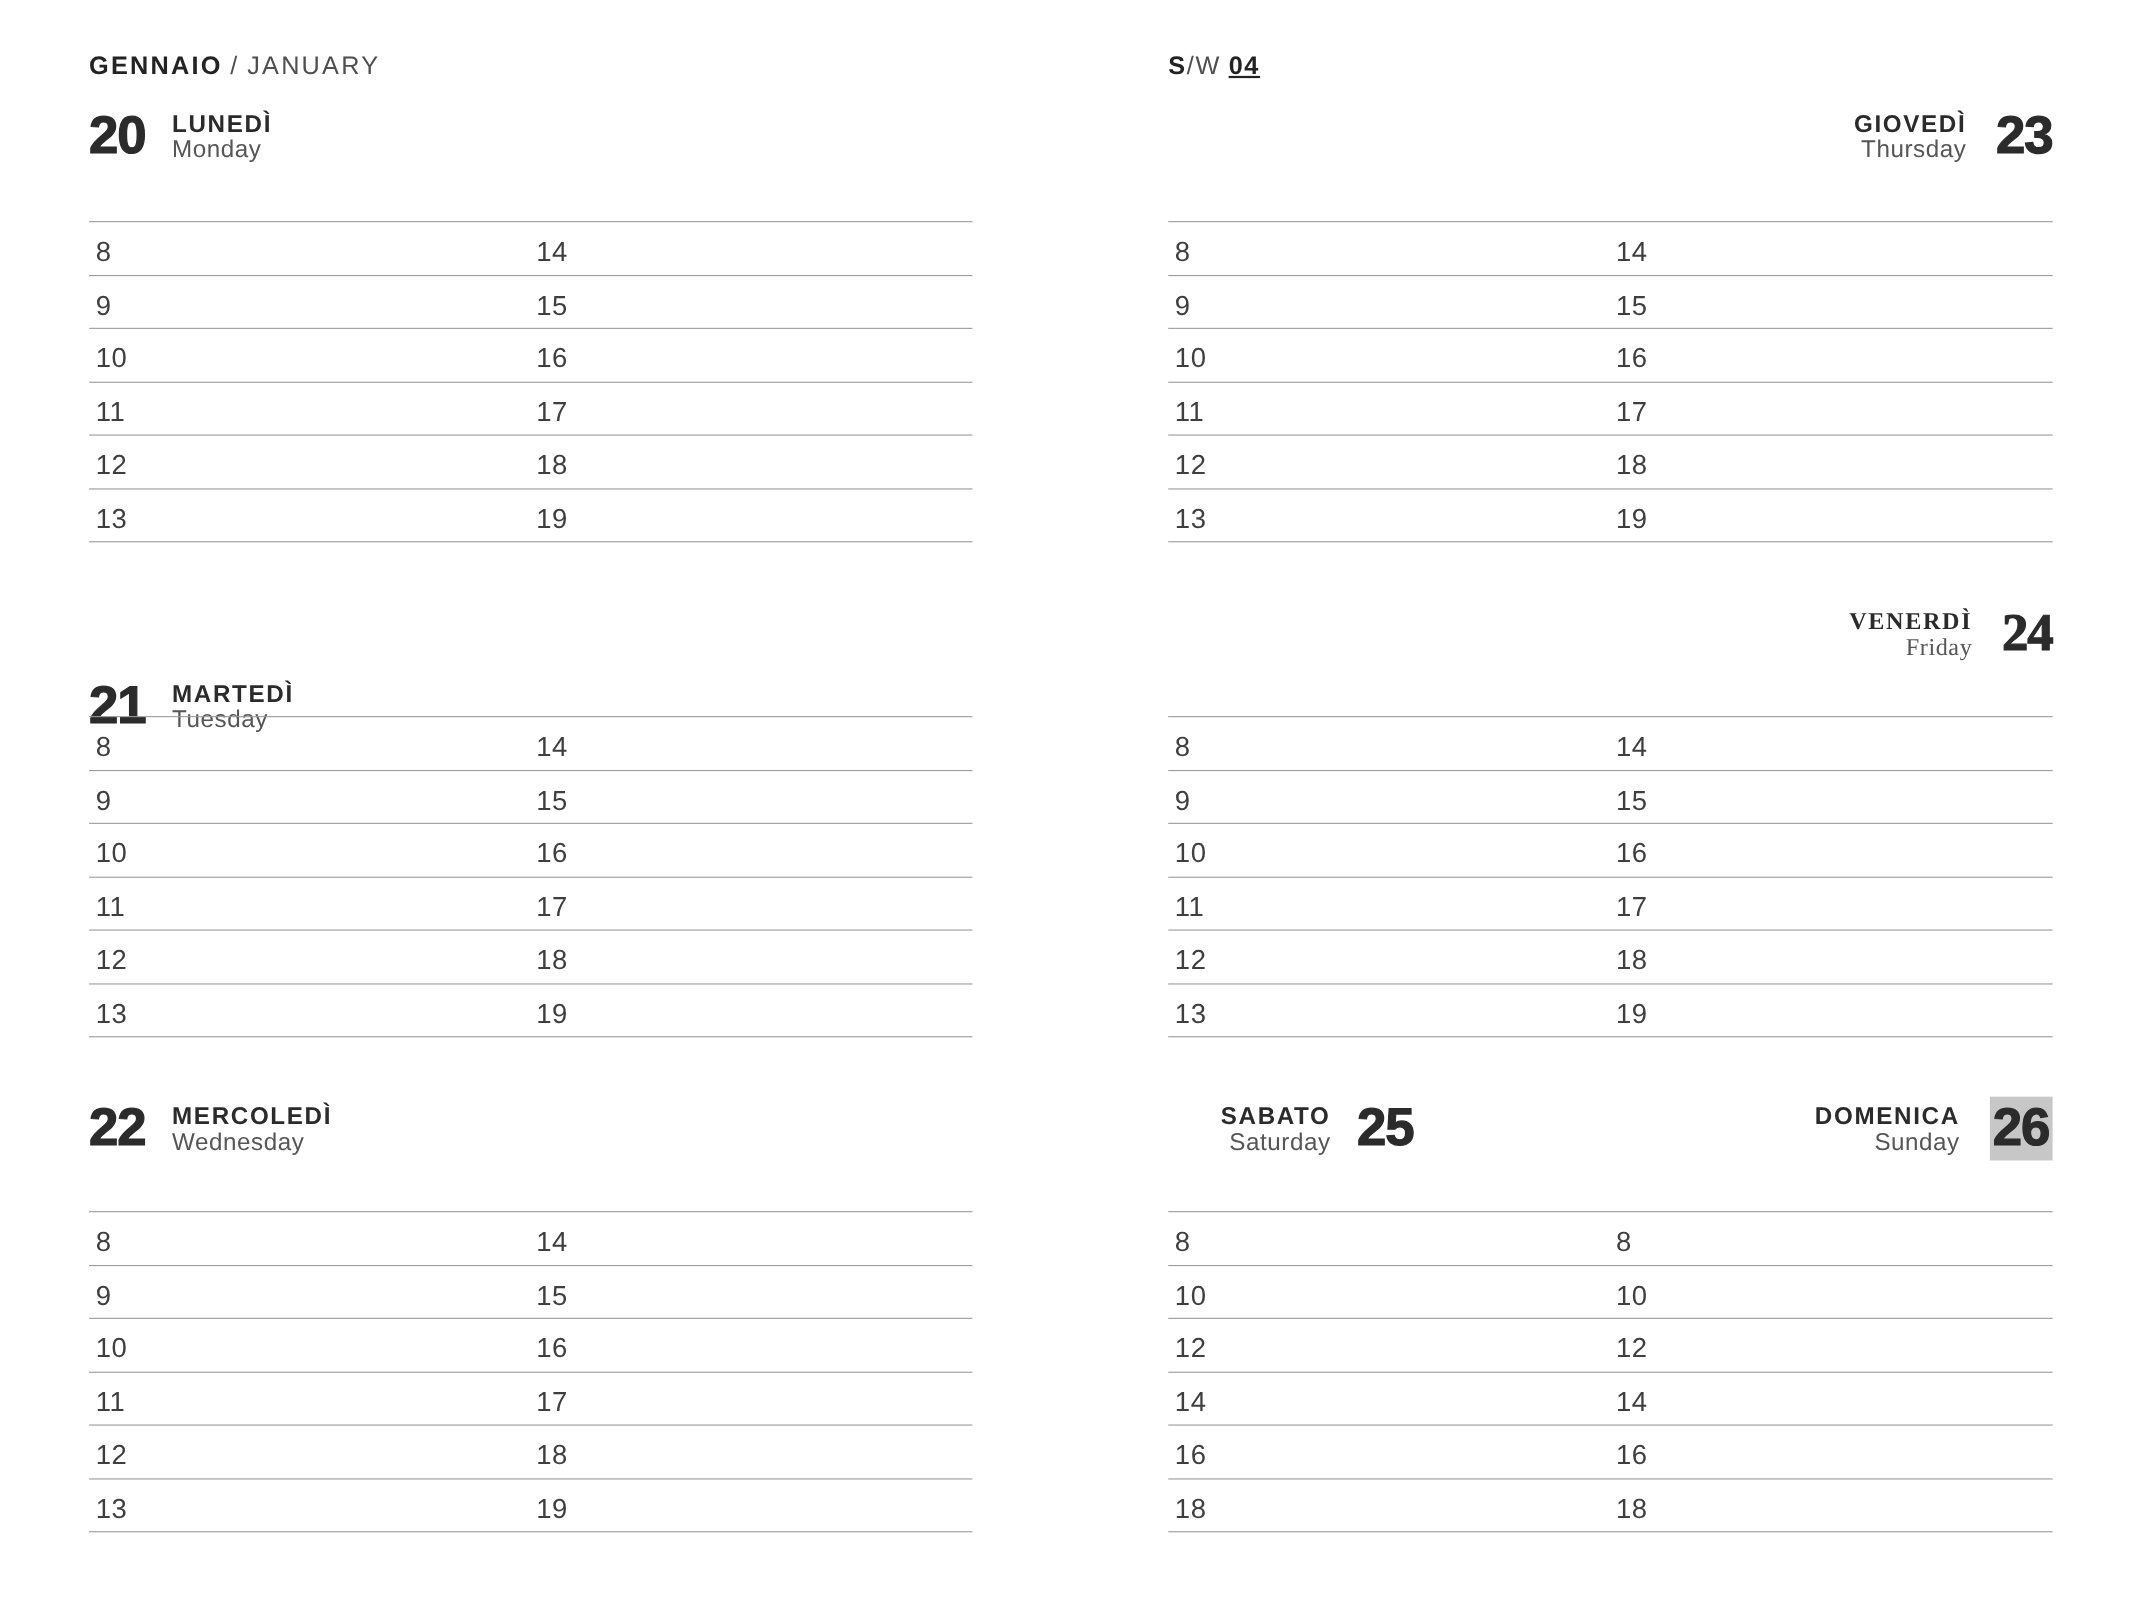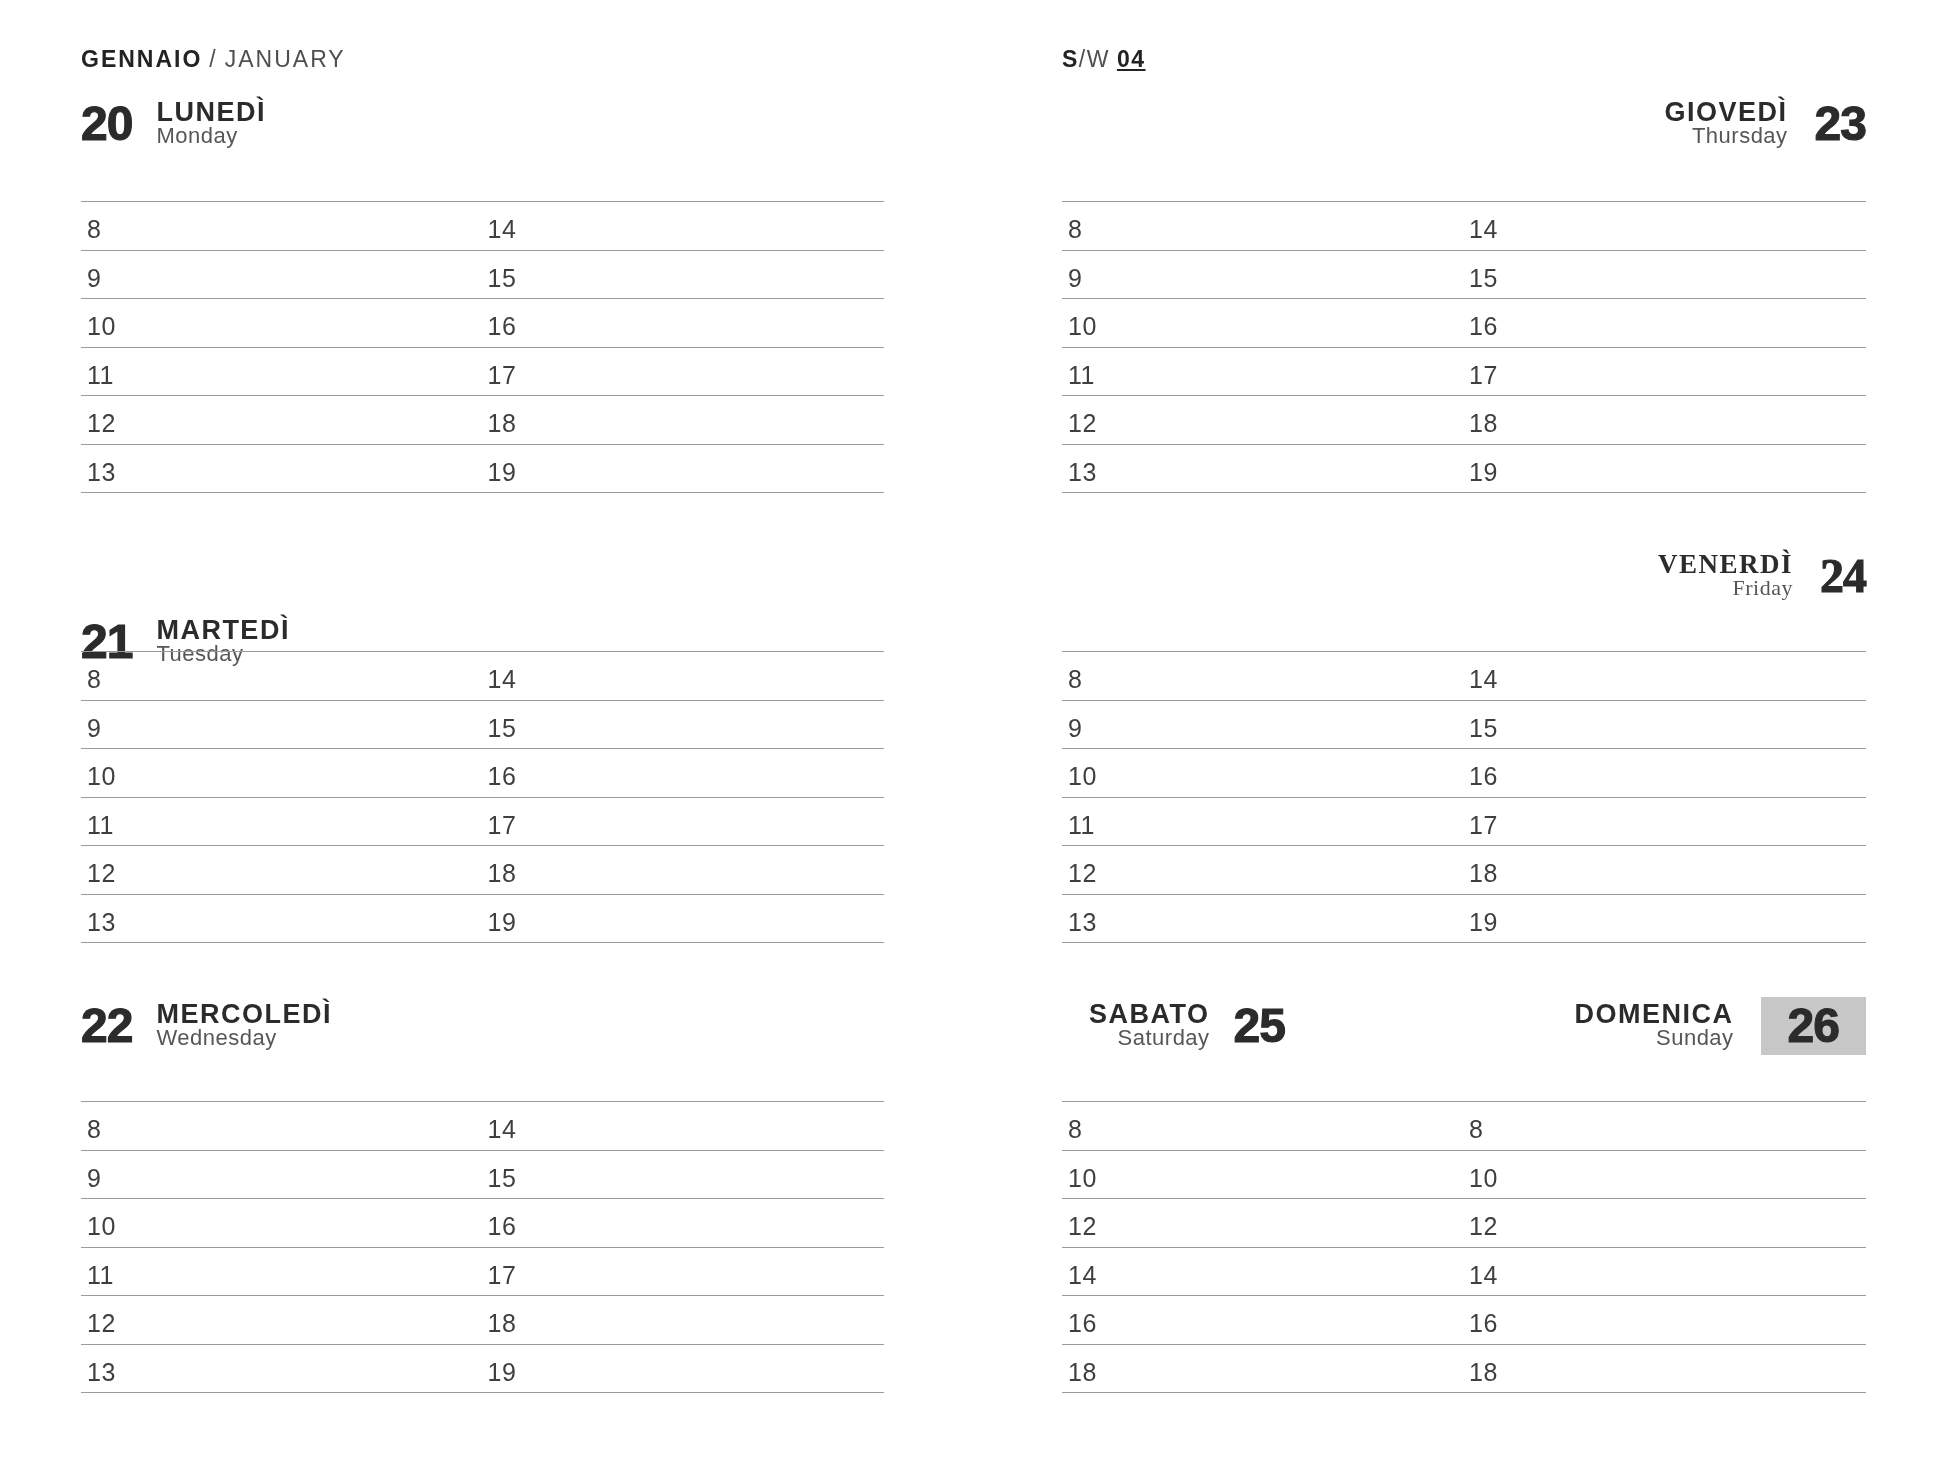--- a/index.html
+++ b/index.html
@@ -33,24 +33,24 @@
   .day-head{
     position:absolute;display:flex;align-items:center;gap:24px;height:58px;
   }
   .day-head.align-right{justify-content:flex-end;}
   .day-head.align-right .day-names{text-align:right;}
   .day-number{
     font-size:48px;font-weight:bold;line-height:48px;color:var(--text-dark);
     letter-spacing:-1px;-webkit-text-stroke:1.1px var(--text-dark);white-space:nowrap;
   }
   .day-number.highlighted{
-    background:var(--highlight);padding:5px 27px;
+    background:var(--highlight);padding:5px 3px;
   }
   .day-names{display:flex;flex-direction:column;line-height:23px;}
-  .day-name-it{font-weight:bold;font-size:27px;letter-spacing:1.5px;color:var(--text-dark);white-space:nowrap;}
+  .day-name-it{font-weight:bold;font-size:22px;letter-spacing:1.5px;color:var(--text-dark);white-space:nowrap;}
   .day-name-en{font-weight:normal;font-size:22px;letter-spacing:0.5px;color:var(--text-light);white-space:nowrap;}
 
   
   .grid{position:absolute;border-bottom:1px solid var(--line);}
   .hour-row{height:48.5px;border-top:1px solid var(--line);position:relative;}
   .hour-label{
     position:absolute;top:13px;font-size:25px;color:var(--text-hour);
     letter-spacing:0.5px;font-weight:normal;
   }
   .hour-left{left:6px;}

